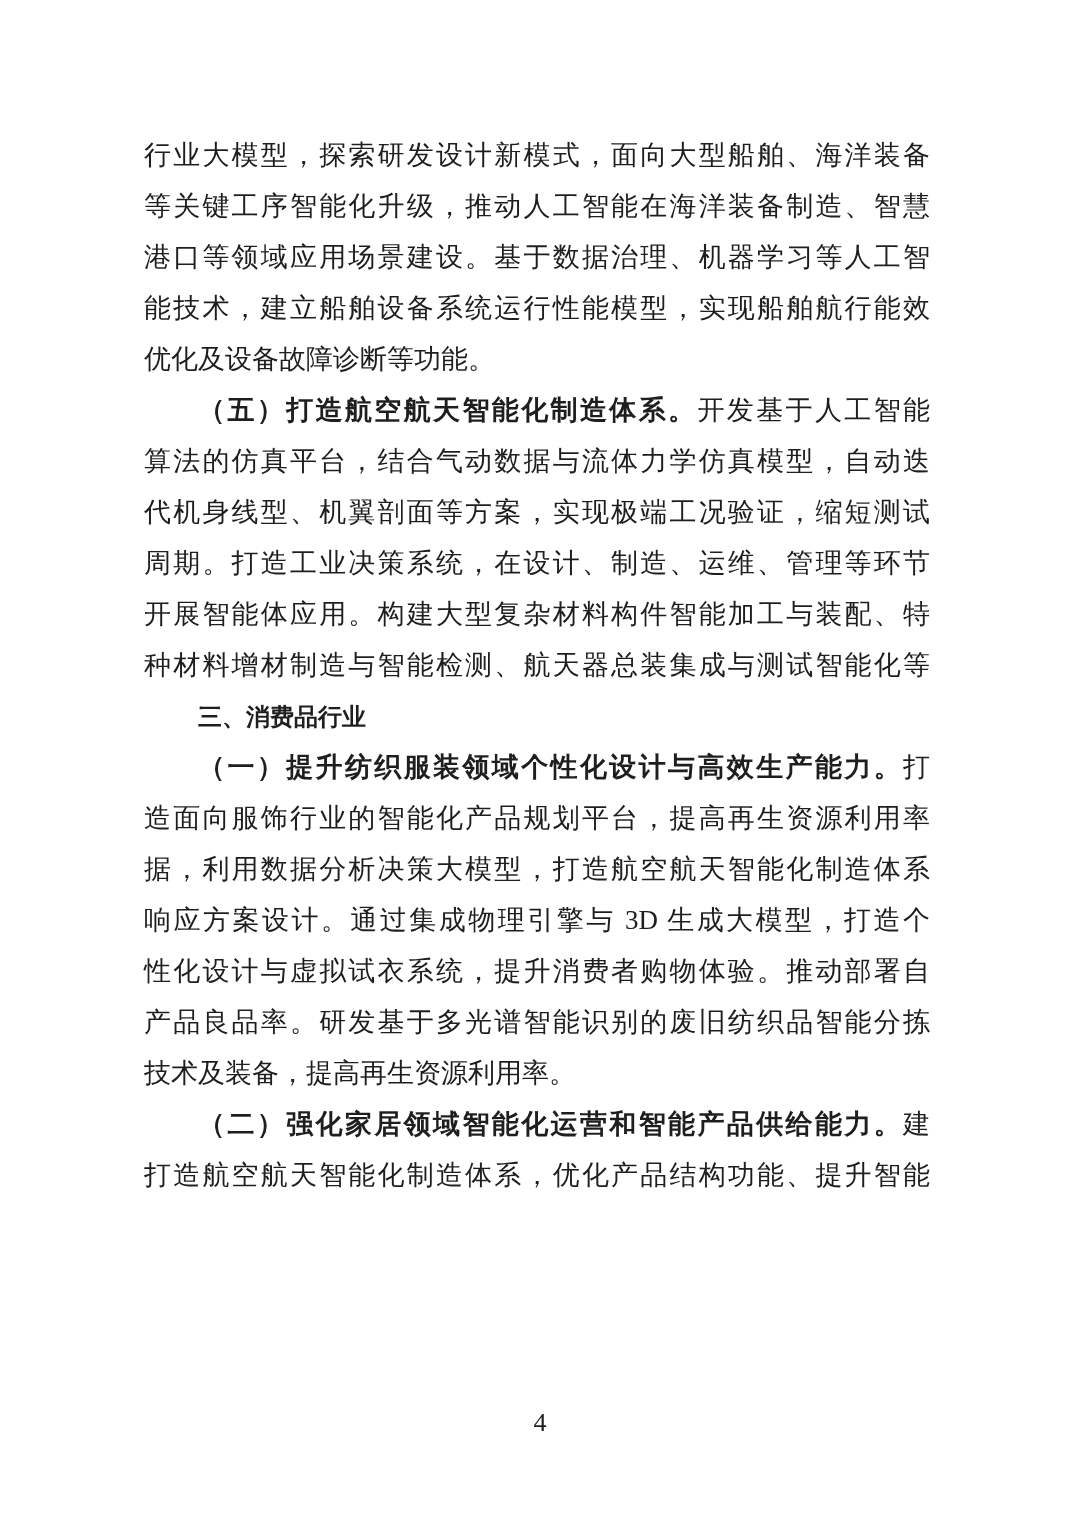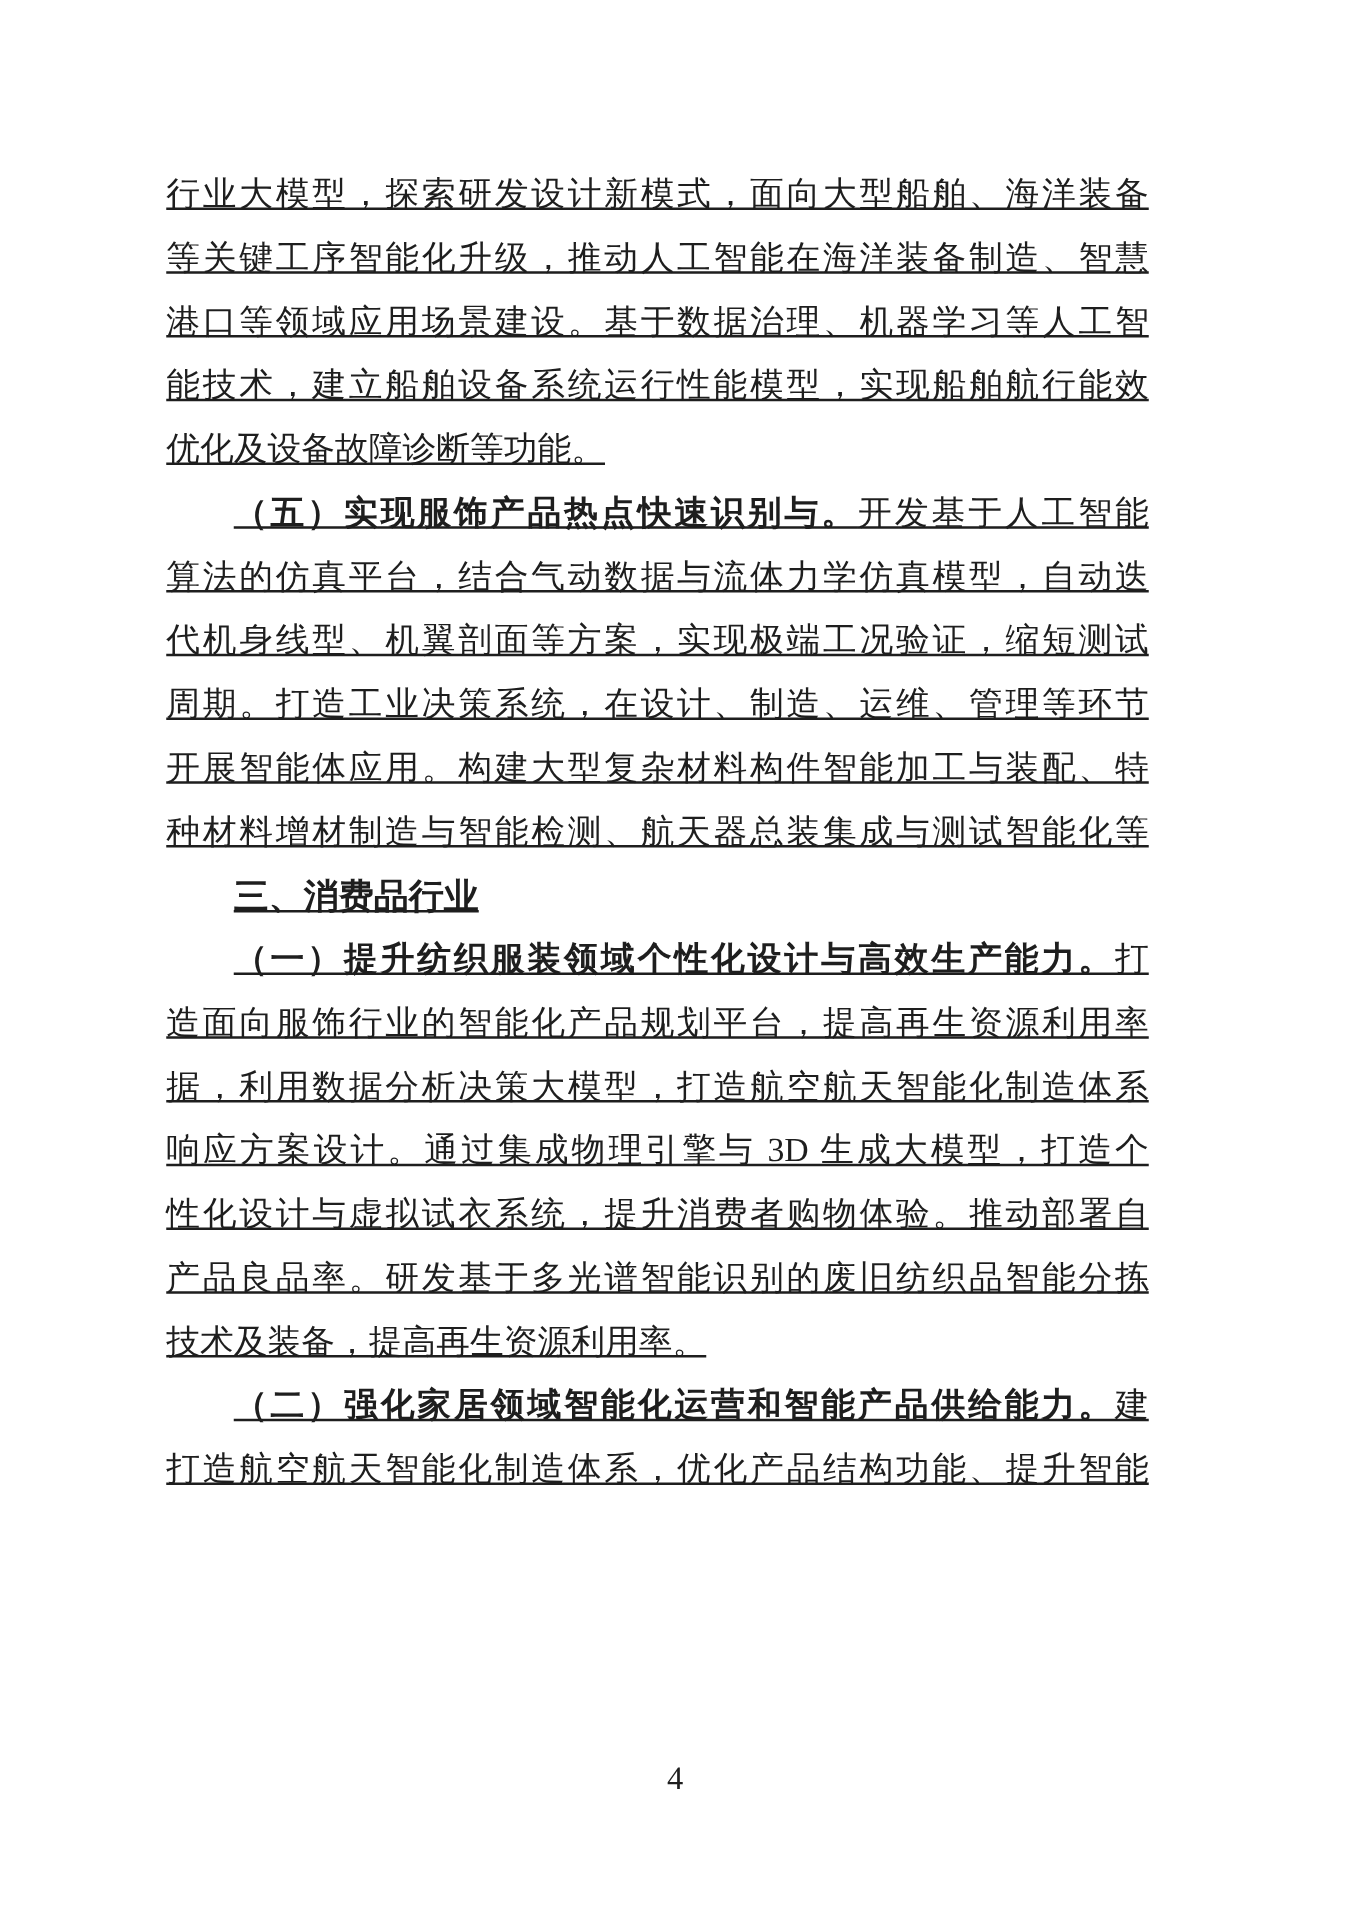--- a/index.html
+++ b/index.html
@@ -11,24 +11,23 @@
     position: relative;
     width: 1080px;
     height: 1527px;
     background: #ffffff;
     font-family: "Liberation Serif", "DejaVu Serif", serif;
     color: #1e1e1e;
     overflow: hidden;
   }
   .doc-body {
     position: absolute;
-    left: 133px;
+    left: 144px;
     top: 130px;
     width: 786px;
-    text-decoration: underline;
   }
   .line {
     height: 51px;
     line-height: 51px;
     font-size: 27px;
     text-align: justify;
     text-align-last: left;
     letter-spacing: 0;
     color: #1e1e1e;
   }
@@ -37,21 +36,21 @@
   }
   .line.indent {
     text-indent: 2em;
   }
   .lead {
     font-weight: bold;
   }
   .heading-line .heading-text {
     font-family: "Liberation Sans", "DejaVu Sans", sans-serif;
     font-weight: bold;
-    font-size: 28px;
+    font-size: 24px;
   }
   .page-footer {
     position: absolute;
     left: 0;
     right: 0;
     top: 1408px;
     text-align: center;
     font-size: 26px;
     color: #1e1e1e;
   }
@@ -61,21 +60,21 @@
 
 <div class="doc-page">
   <div class="doc-body">
 
     <div class="line fill"><span>行业大模型，探索研发设计新模式，面向大型船舶、海洋装备</span></div>
     <div class="line fill"><span>等关键工序智能化升级，推动人工智能在海洋装备制造、智慧</span></div>
     <div class="line fill"><span>港口等领域应用场景建设。基于数据治理、机器学习等人工智</span></div>
     <div class="line fill"><span>能技术，建立船舶设备系统运行性能模型，实现船舶航行能效</span></div>
     <div class="line"><span>优化及设备故障诊断等功能。</span></div>
 
-    <div class="line fill indent"><span class="lead">（五）实现服饰产品热点快速识别与。</span><span>开发基于人工智能</span></div>
+    <div class="line fill indent"><span class="lead">（五）打造航空航天智能化制造体系。</span><span>开发基于人工智能</span></div>
     <div class="line fill"><span>算法的仿真平台，结合气动数据与流体力学仿真模型，自动迭</span></div>
     <div class="line fill"><span>代机身线型、机翼剖面等方案，实现极端工况验证，缩短测试</span></div>
     <div class="line fill"><span>周期。打造工业决策系统，在设计、制造、运维、管理等环节</span></div>
     <div class="line fill"><span>开展智能体应用。构建大型复杂材料构件智能加工与装配、特</span></div>
     <div class="line fill"><span>种材料增材制造与智能检测、航天器总装集成与测试智能化等</span></div>
 
     <div class="line heading-line indent"><span class="heading-text">三、消费品行业</span></div>
 
     <div class="line fill indent"><span class="lead">（一）提升纺织服装领域个性化设计与高效生产能力。</span><span>打</span></div>
     <div class="line fill"><span>造面向服饰行业的智能化产品规划平台，提高再生资源利用率</span></div>

